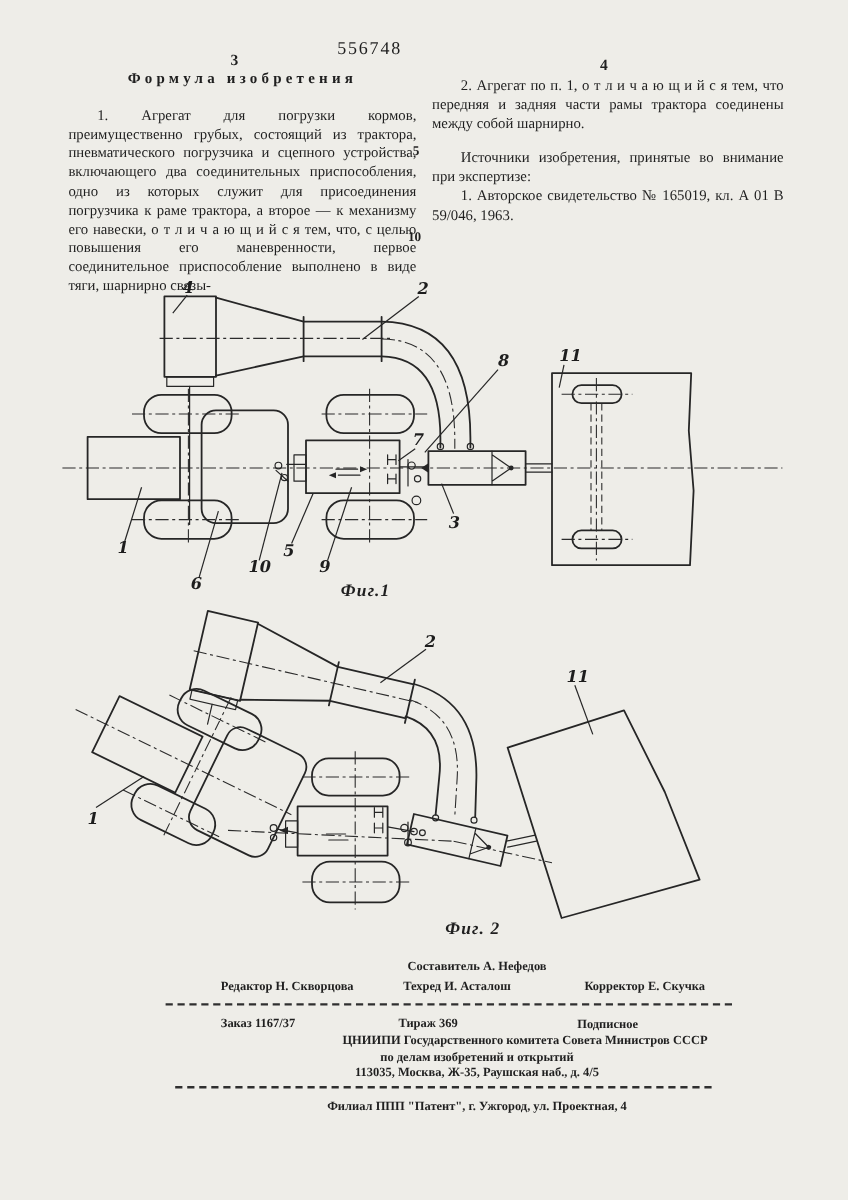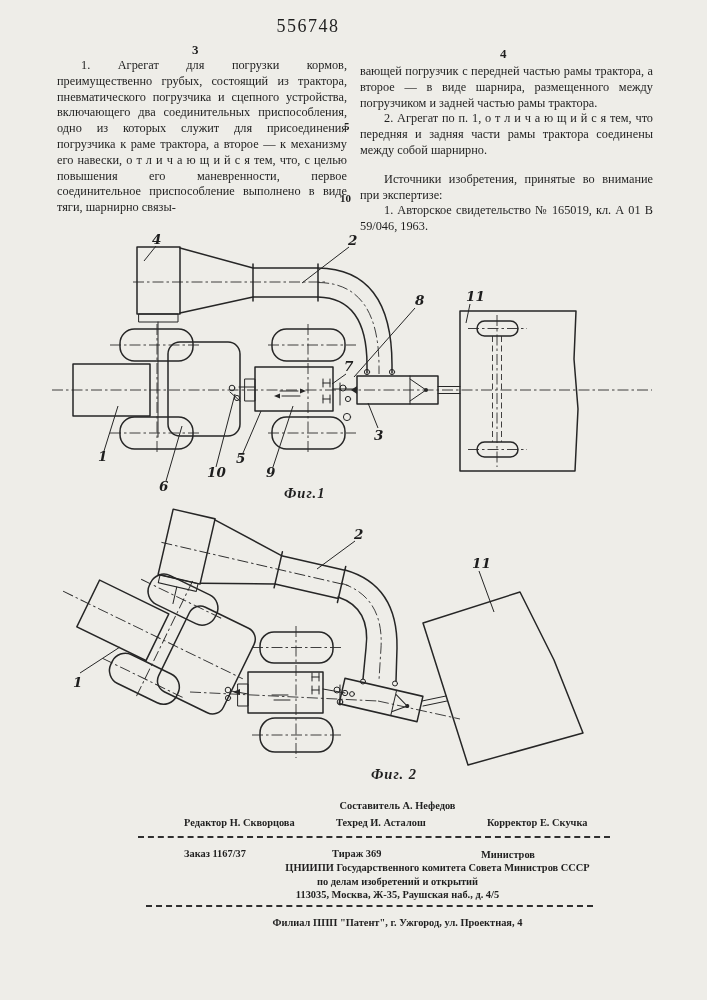--- a/index.html
+++ b/index.html
@@ -2,21 +2,21 @@
 <html><head>
 <meta charset="utf-8">
 <style>
   html,body{margin:0;padding:0;}
   body{
     width:707px;height:1000px;position:relative;overflow:hidden;
     background:#eeede8;color:#1f1f1f;
     font-family:"Liberation Serif","DejaVu Serif",serif;
   }
   .abs{position:absolute;}
-  .patent-no{left:0;top:16px;width:616px;text-align:center;font-size:18px;letter-spacing:1.5px;}
+  .patent-no{left:0;top:33px;width:616px;text-align:center;font-size:15px;letter-spacing:1.5px;}
   .pg-no{font-size:13px;font-weight:bold;}
   .gutter-no{font-size:11px;font-weight:bold;}
   .col{font-size:12.3px;line-height:15.8px;text-align:justify;}
   .col p{margin:0;}
   .claims-heading{
     text-align:center;font-size:12.5px;font-weight:bold;letter-spacing:3.5px;
     margin:0 0 15px 0;white-space:nowrap;
   }
   .indent{text-indent:24px;}
   .mt{margin-top:13px !important;}
@@ -37,25 +37,25 @@
 <body>
 
 <div class="abs patent-no">556748</div>
 <div class="abs pg-no" style="left:192px;top:42px;">3</div>
 <div class="abs pg-no" style="left:500px;top:46px;">4</div>
 
 <div class="abs gutter-no" style="left:344px;top:120px;">5</div>
 <div class="abs gutter-no" style="left:340px;top:192px;">10</div>
 
 <div class="abs col" style="left:57px;top:58px;width:290px;">
+  <h2 class="claims-heading">Формула изобретения</h2>
   <p class="indent">1. Агрегат для погрузки кормов, преимущественно грубых, состоящий из трактора, пневматического погрузчика и сцепного устройства, включающего два соединительных приспособления, одно из которых служит для присоединения погрузчика к раме трактора, а второе — к механизму его навески, о т л и ч а ю щ и й с я тем, что, с целью повышения его маневренности, первое соединительное приспособление выполнено в виде тяги, шарнирно связы-</p>
 </div>
 
 <div class="abs col" style="left:360px;top:64px;width:293px;">
-  <p>вающей погрузчик с передней частью рамы трактора, а второе — в виде шарнира, размещенного между погрузчиком и задней частью рамы трактора.</p>
   <p class="indent">2. Агрегат по п. 1, о т л и ч а ю щ и й с я тем, что передняя и задняя части рамы трактора соединены между собой шарнирно.</p>
   <p class="indent mt">Источники изобретения, принятые во внимание при экспертизе:</p>
   <p class="indent">1. Авторское свидетельство № 165019, кл. А 01 В 59/046, 1963.</p>
 </div>
 
 <svg style="left:40px;top:227px;" width="620" height="282" viewBox="0 0 620 282">
 
   <path class="cl" d="M12,163 H612"></path>
 
   <g>
@@ -229,21 +229,21 @@
 
 <div class="abs imprint imprint-center" style="top:800px;">Составитель А. Нефедов</div>
 <div class="abs imprint" style="left:140px;top:817px;">Редактор Н. Скворцова</div>
 <div class="abs imprint" style="left:292px;top:817px;">Техред И. Асталош</div>
 <div class="abs imprint" style="left:443px;top:817px;">Корректор Е. Скучка</div>
 
 <div class="abs dashrule" style="left:138px;top:836px;width:472px;"></div>
 
 <div class="abs imprint" style="left:140px;top:848px;">Заказ 1167/37</div>
 <div class="abs imprint" style="left:288px;top:848px;">Тираж 369</div>
-<div class="abs imprint" style="left:437px;top:849px;">Министров</div>
+<div class="abs imprint" style="left:437px;top:849px;">Подписное</div>
 
 <div class="abs imprint imprint-center" style="top:862px;padding-left:40px;">ЦНИИПИ Государственного комитета Совета Министров СССР</div>
 <div class="abs imprint imprint-center" style="top:876px;">по делам изобретений и открытий</div>
 <div class="abs imprint imprint-center" style="top:889px;">113035, Москва, Ж-35, Раушская наб., д. 4/5</div>
 
 <div class="abs dashrule" style="left:146px;top:905px;width:447px;"></div>
 
 <div class="abs imprint imprint-center" style="top:917px;">Филиал ППП "Патент", г. Ужгород, ул. Проектная, 4</div>
 
 </body></html>

